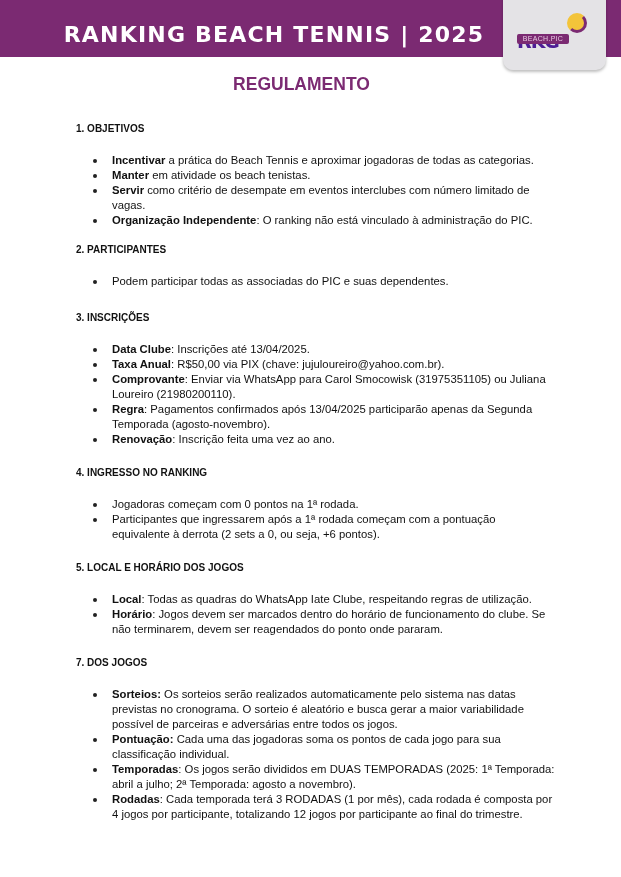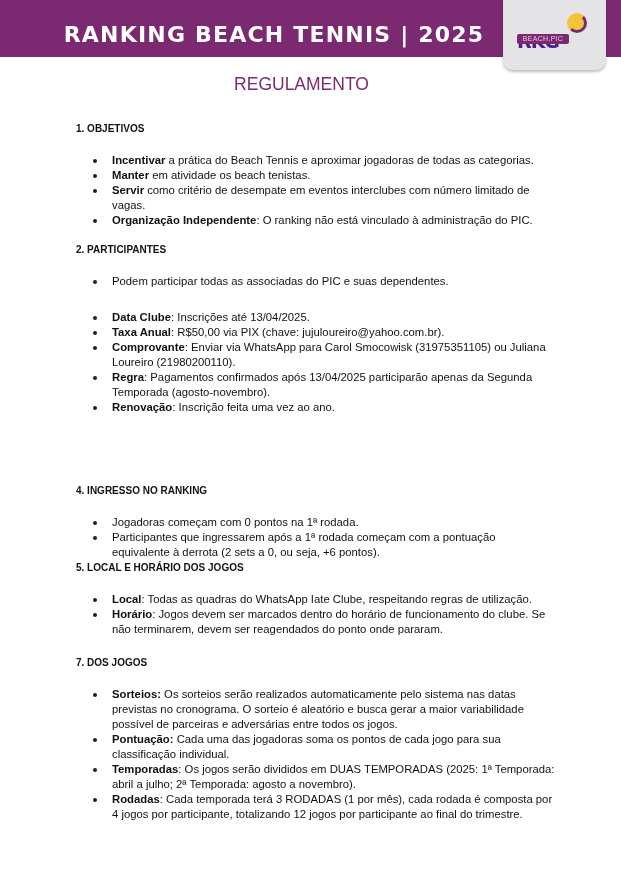--- a/index.html
+++ b/index.html
@@ -32,21 +32,21 @@
     border-top-color: #f3c43a; border-left-color: #f3c43a;
   }
   .logo-sub {
     position: absolute; left: 14px; top: 38px; width: 52px; height: 10px;
     background: #7b2a72; color: #e6c9e0; font-size: 7px; line-height: 10px;
     text-align: center; border-radius: 2px; letter-spacing: 0.3px;
   }
 
   .doc-title {
     position: absolute; left: 0; top: 74px; width: 603px; text-align: center;
-    color: #7b2a72; font-weight: normal; font-size: 17.5px;
+    color: #7b2a72; font-weight: bold; font-size: 17.5px;
   }
 
   .section { position: absolute; left: 76px; width: 480px; }
   .section h2 {
     font-size: 10px; font-weight: bold; color: #111; margin-bottom: 16px;
     line-height: 16px;
   }
   .section ul { list-style: none; padding-left: 0; }
   .section li {
     position: relative; padding-left: 36px; font-size: 11.3px; line-height: 15px;
@@ -83,30 +83,31 @@
 </div>
 
 <div class="section" style="top:242px;">
   <h2>2. PARTICIPANTES</h2>
   <ul>
     <li><span>Podem participar todas as associadas do PIC e suas dependentes.</span></li>
   </ul>
 </div>
 
 <div class="section" style="top:310px;">
+  <h2>3. INSCRIÇÕES</h2>
   <ul>
     <li><b>Data Clube</b><span>: Inscrições até 13/04/2025.</span></li>
     <li><b>Taxa Anual</b><span>: R$50,00 via PIX (chave: jujuloureiro@yahoo.com.br).</span></li>
     <li><b>Comprovante</b><span>: Enviar via WhatsApp para Carol Smocowisk (31975351105) ou Juliana Loureiro (21980200110).</span></li>
     <li><b>Regra</b><span>: Pagamentos confirmados após 13/04/2025 participarão apenas da Segunda Temporada (agosto-novembro).</span></li>
     <li><b>Renovação</b><span>: Inscrição feita uma vez ao ano.</span></li>
   </ul>
 </div>
 
-<div class="section" style="top:465px;margin-top:18px;">
+<div class="section" style="top:465px;">
   <h2>4. INGRESSO NO RANKING</h2>
   <ul>
     <li><span>Jogadoras começam com 0 pontos na 1ª rodada.</span></li>
     <li><span>Participantes que ingressarem após a 1ª rodada começam com a pontuação equivalente à derrota (2 sets a 0, ou seja, +6 pontos).</span></li>
   </ul>
 </div>
 
 <div class="section" style="top:560px;">
   <h2>5. LOCAL E HORÁRIO DOS JOGOS</h2>
   <ul>

